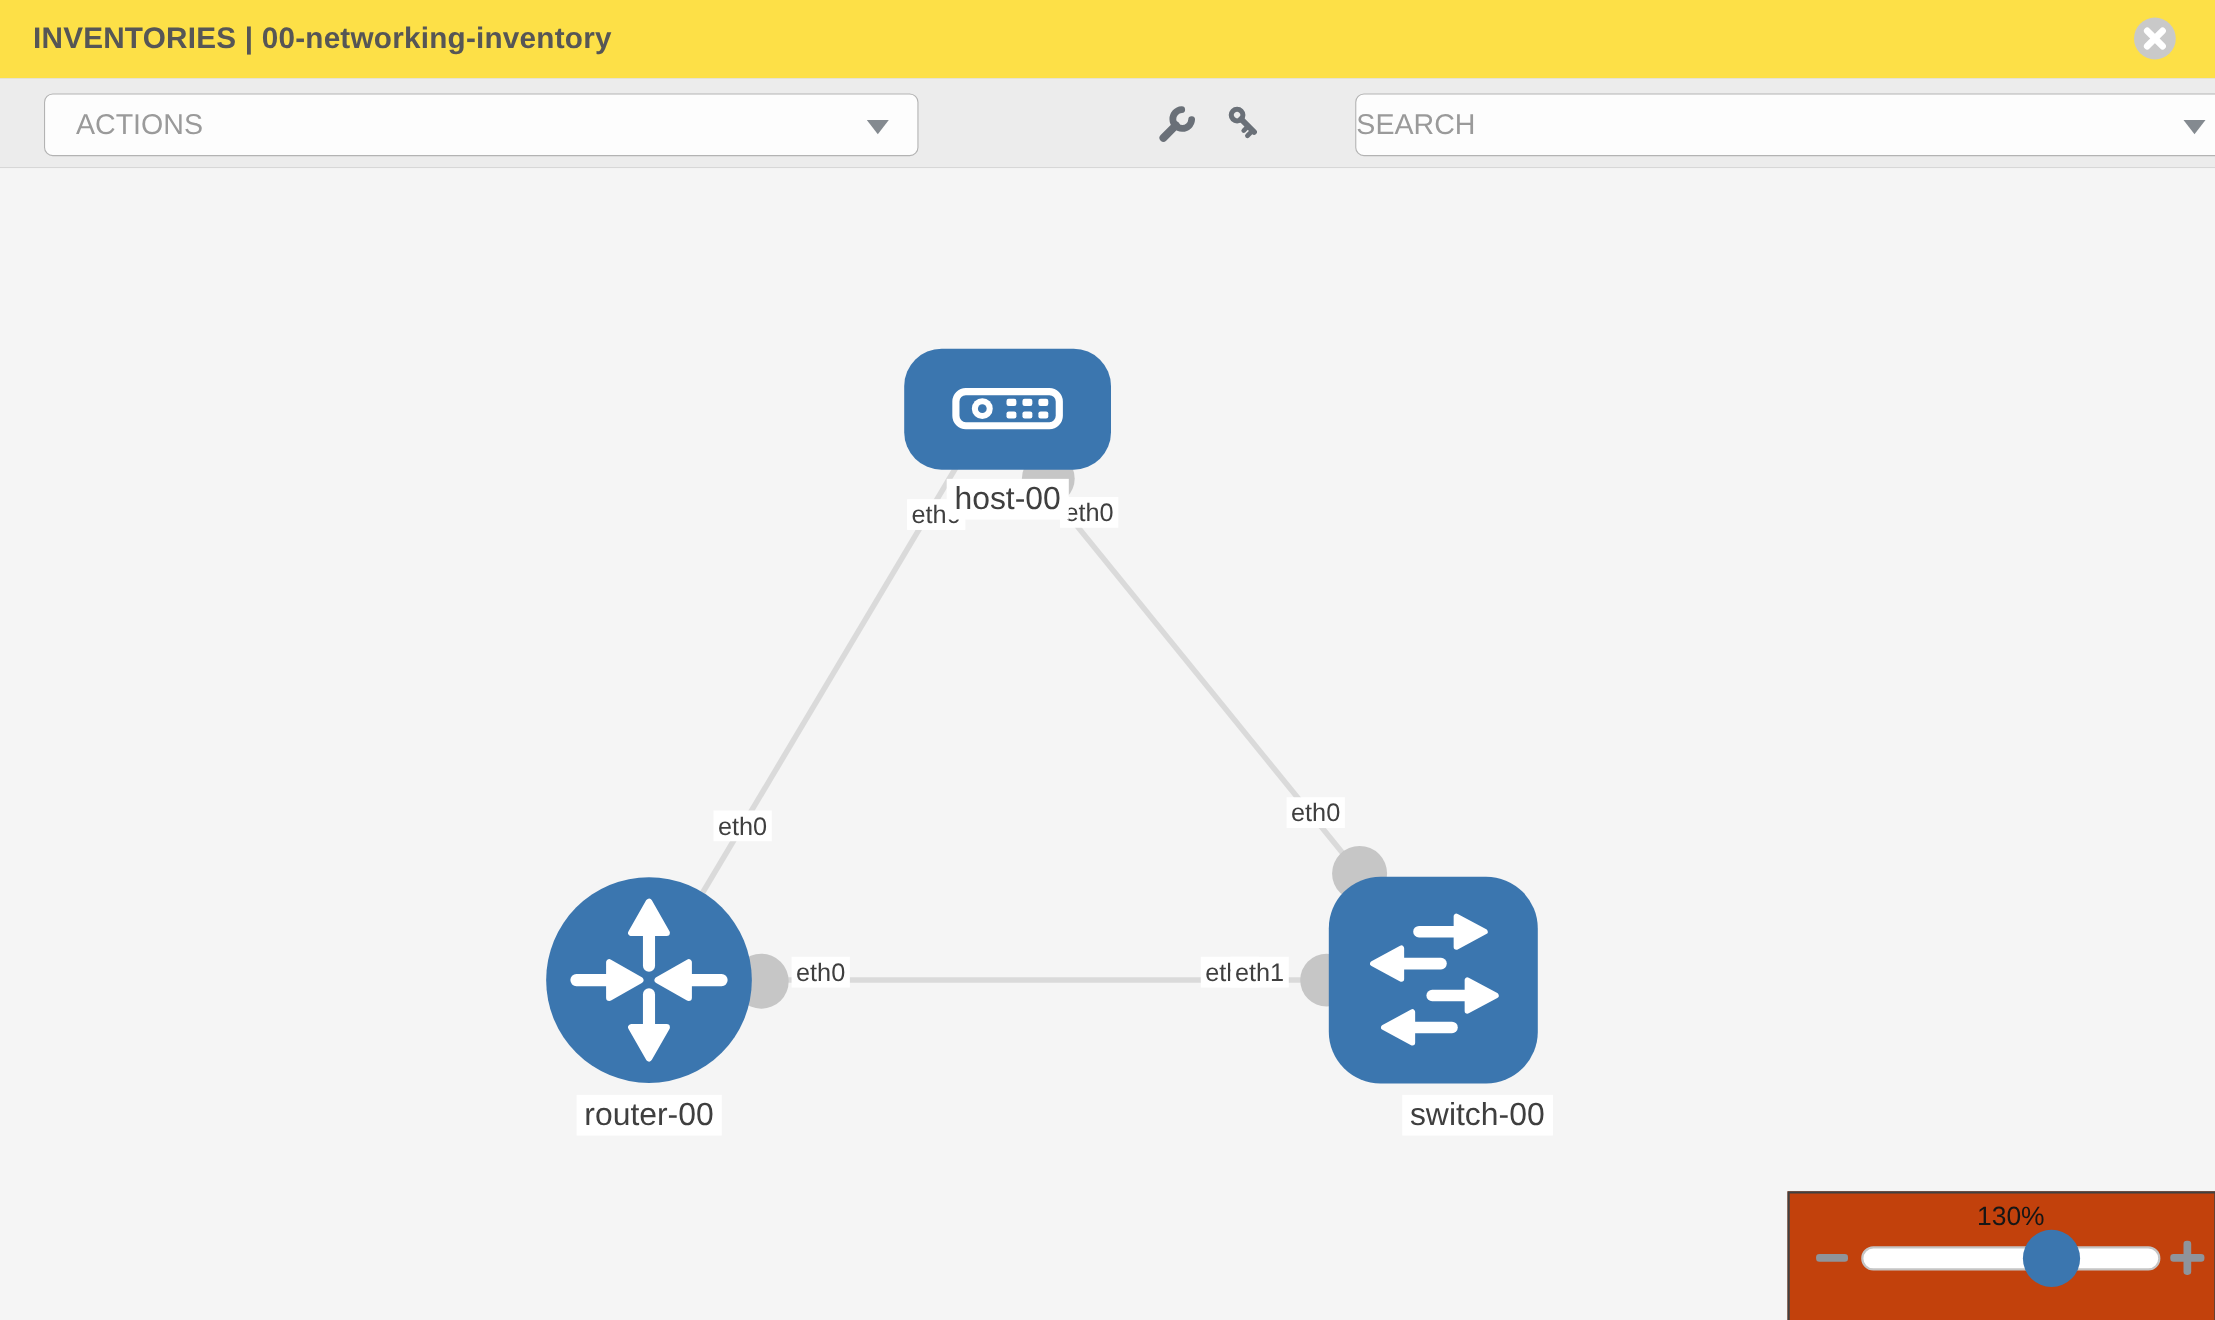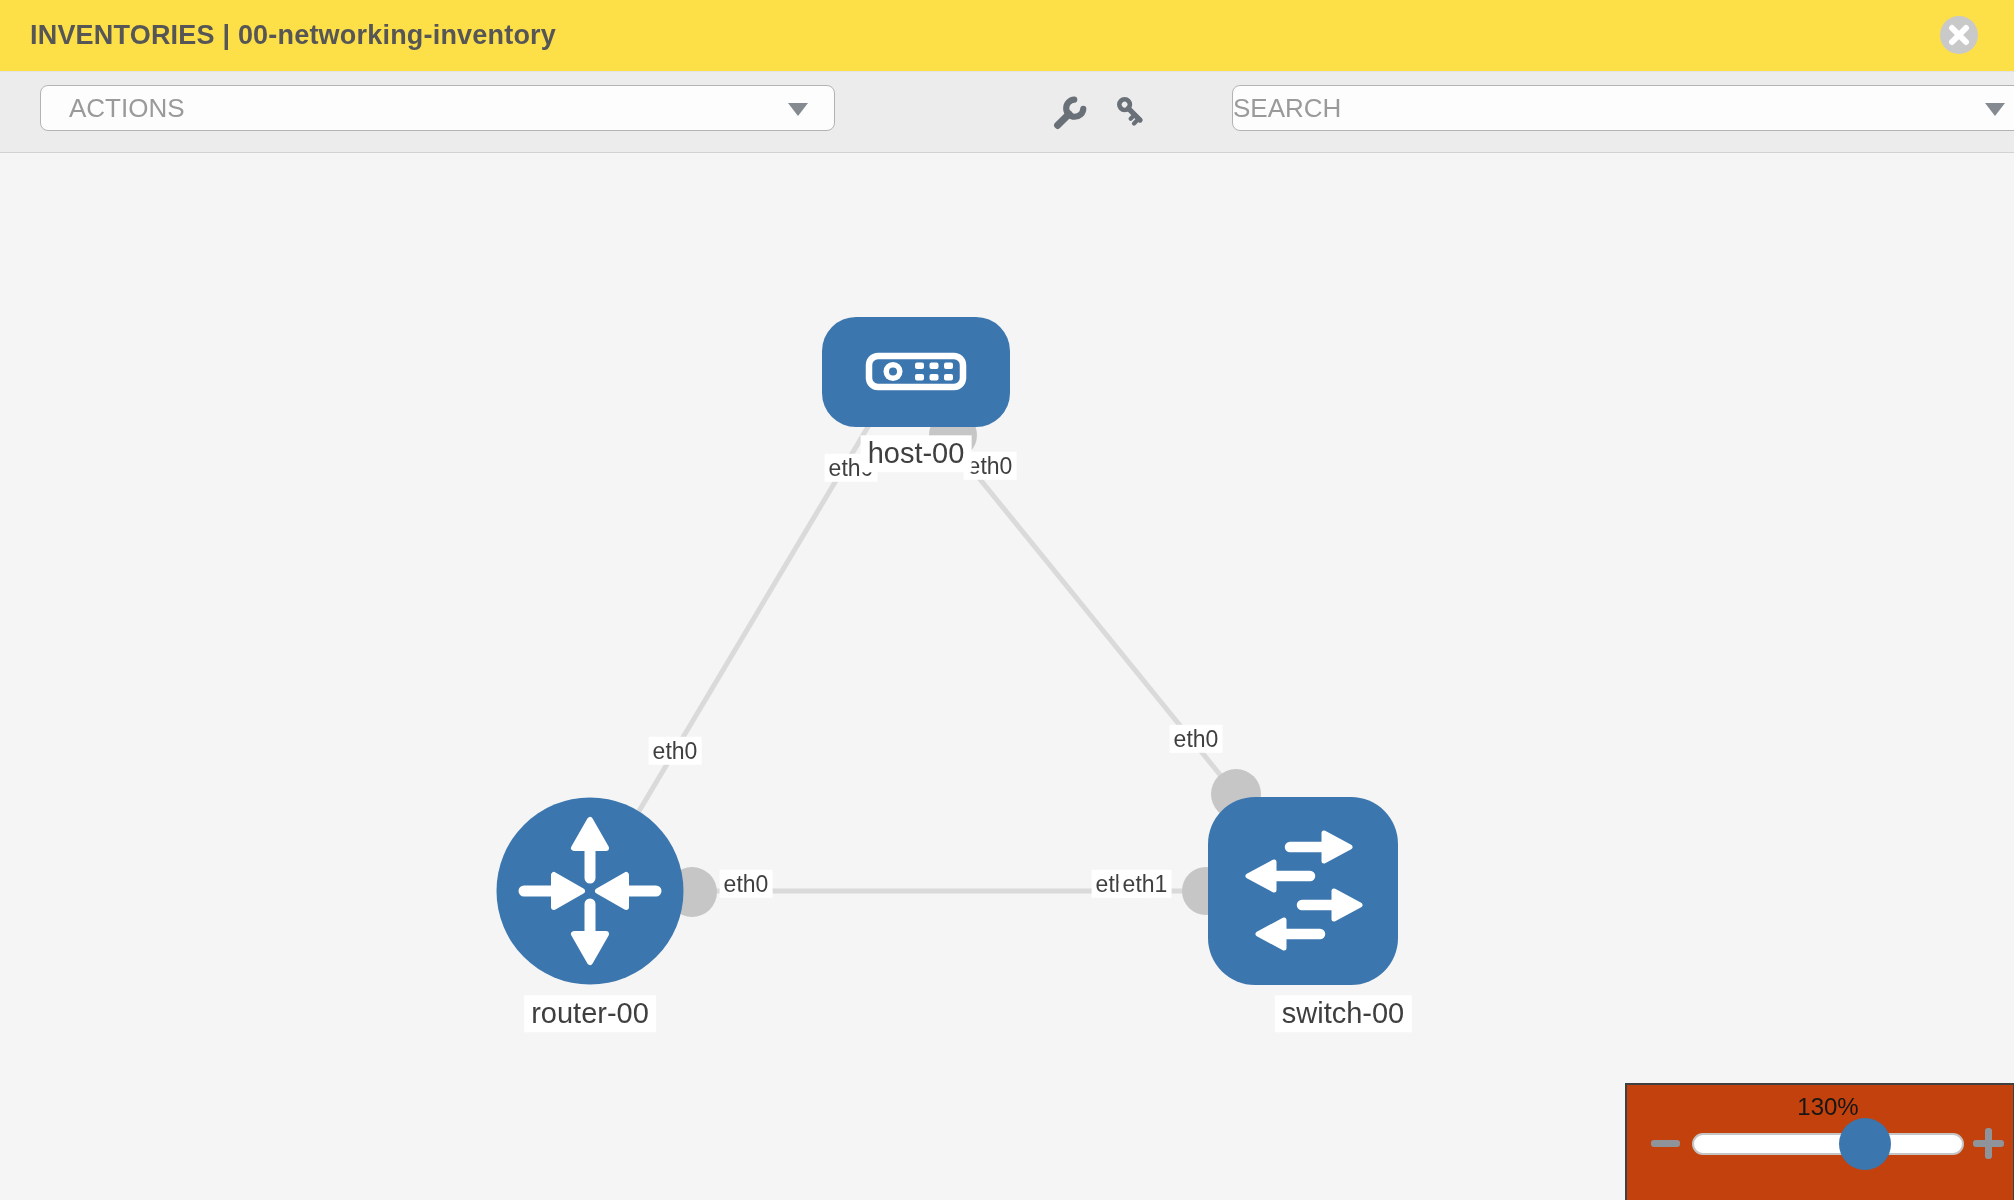--- a/index.html
+++ b/index.html
@@ -44,21 +44,21 @@
   
   .toolbar {
     height: 81px;
     background: #ececec;
     border-bottom: 1px solid #d2d2d2;
     position: relative;
   }
   .select {
     position: absolute;
     top: 13px;
-    height: 46px;
+    height: 57px;
     background: #fdfdfd;
     border: 1px solid #b3b3b3;
     border-radius: 8px;
     display: flex;
     align-items: center;
     font-size: 26px;
     color: #9a9a9a;
     cursor: pointer;
   }
   .select .label { pointer-events: none; }

